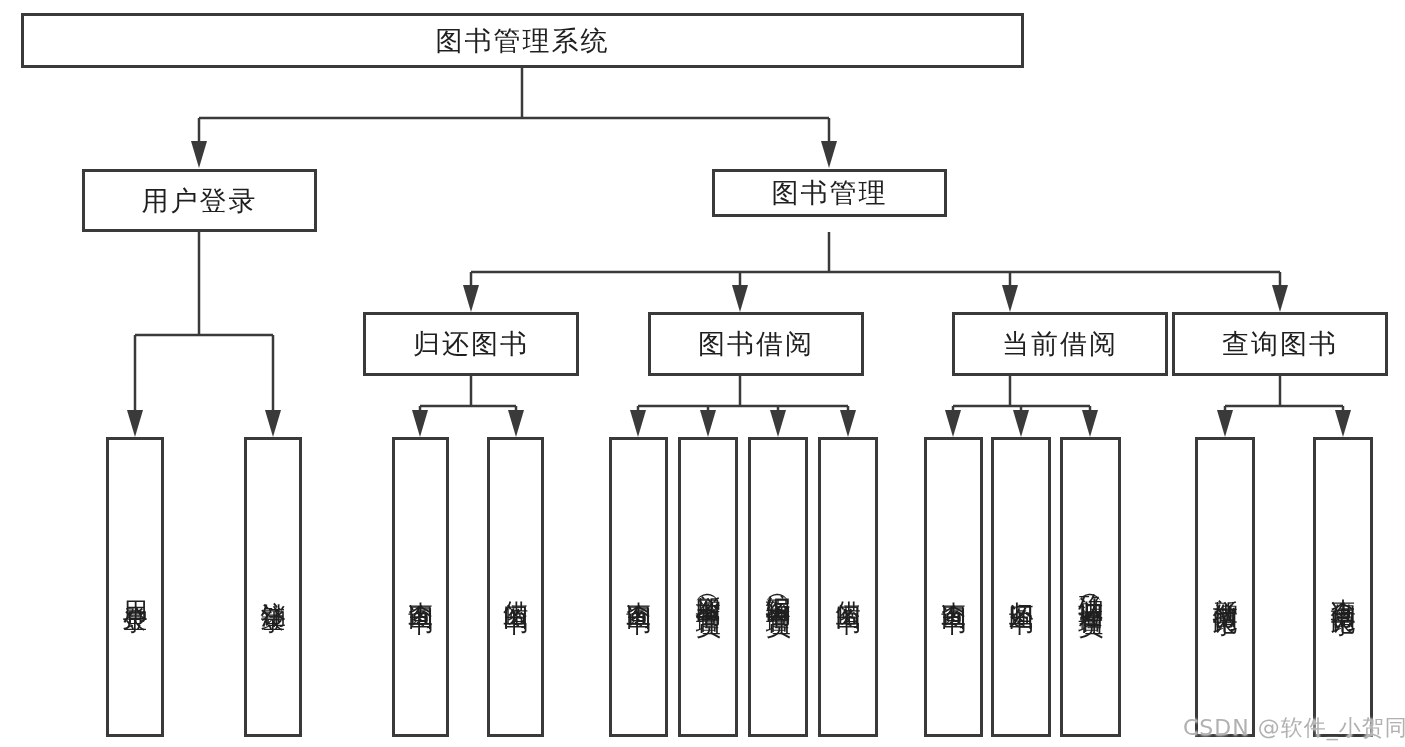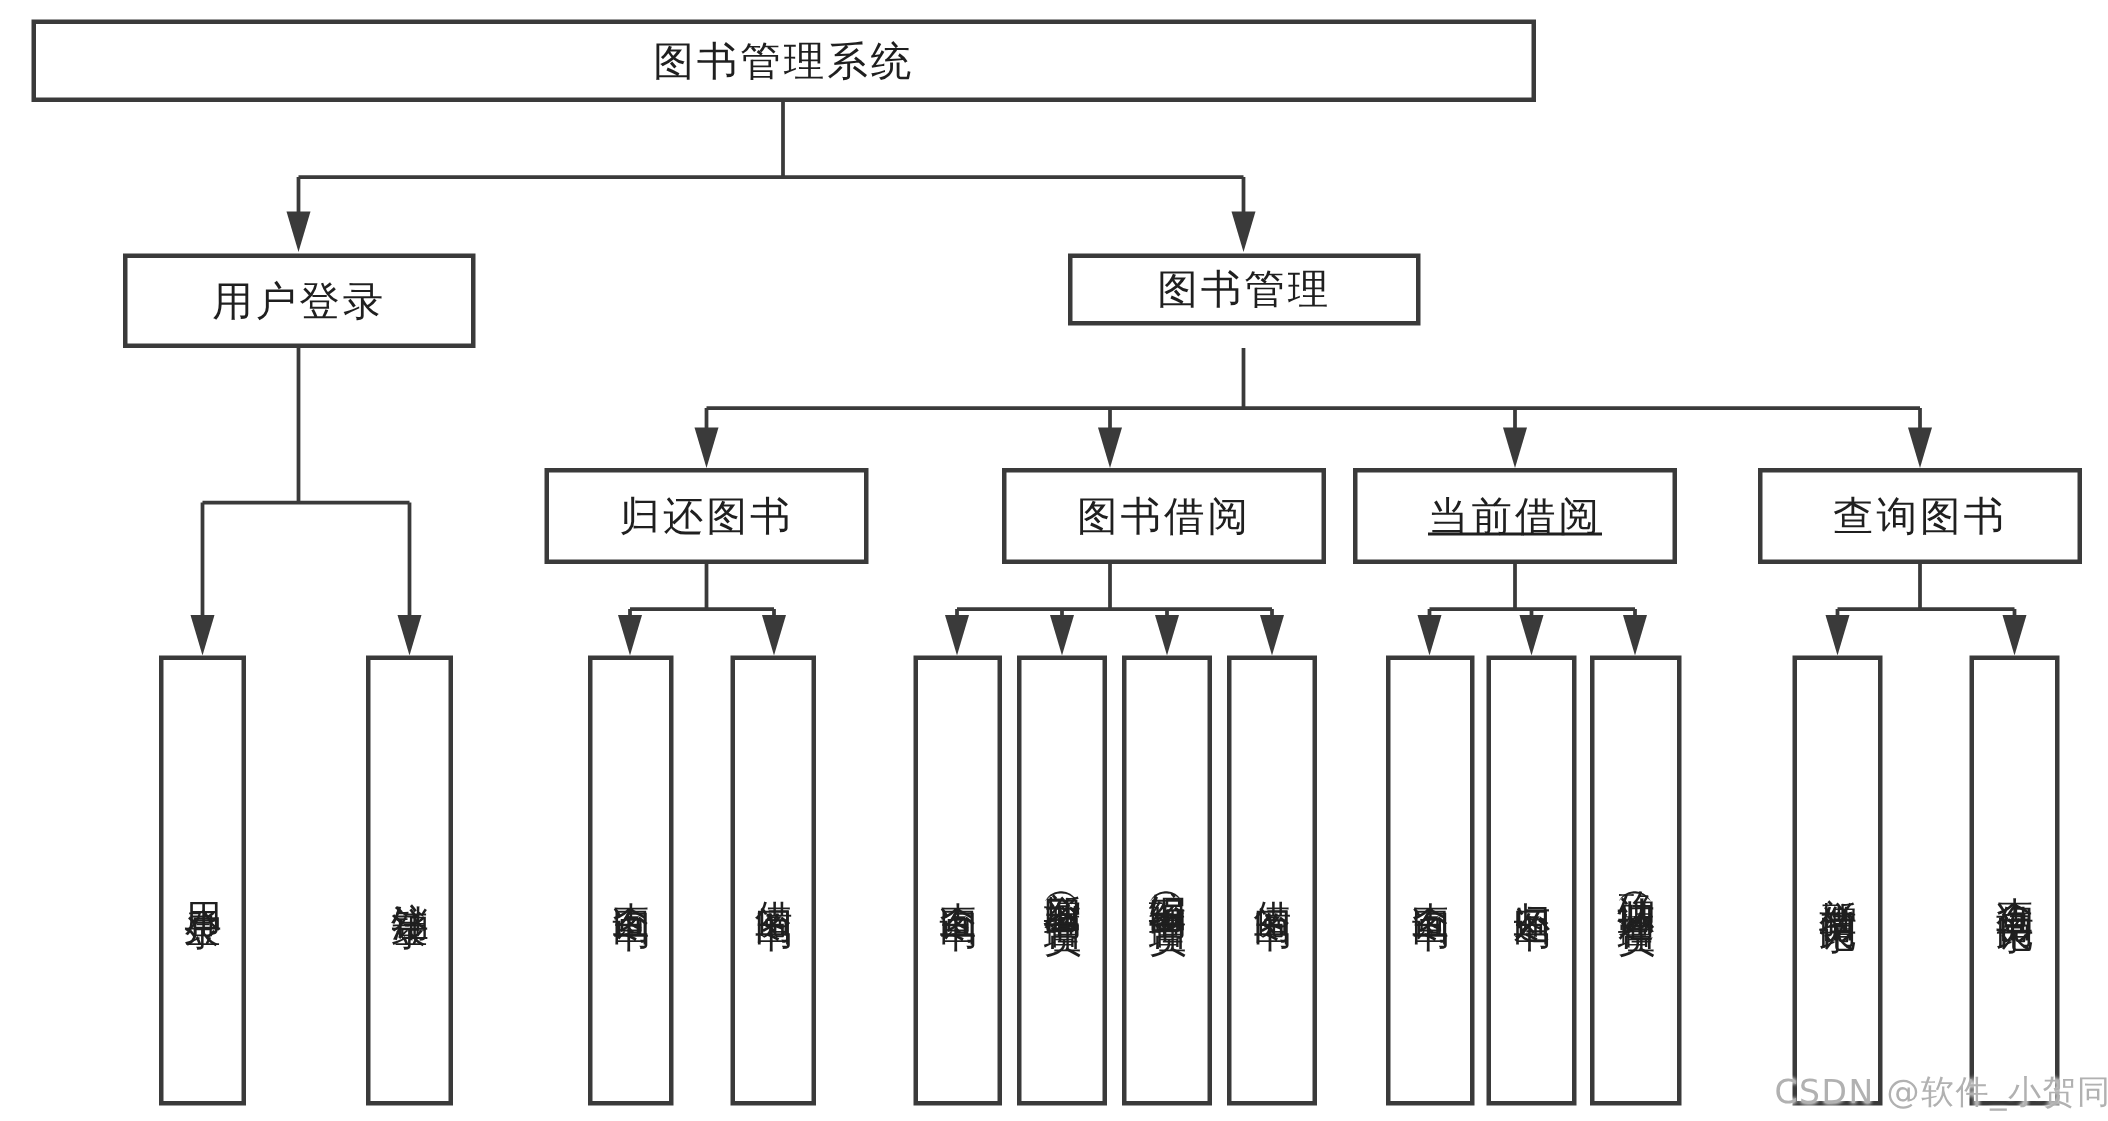--- a/index.html
+++ b/index.html
@@ -43,22 +43,22 @@
     text-orientation: mixed;
     font-size: 25px;
     letter-spacing: 3px;
     line-height: 1.1;
   }
   .root  { left: 21px;  top: 13px;  width: 1003px; height: 55px; }
   .lv2-a { left: 82px;  top: 169px; width: 235px;  height: 63px; }
   .lv2-b { left: 712px; top: 169px; width: 235px;  height: 48px; }
   .lv3   { top: 312px; width: 216px; height: 64px; }
   .lv3-a { left: 363px; }
-  .lv3-b { left: 668px; }
-  .lv3-c { left: 902px; text-decoration: underline; }
+  .lv3-b { left: 648px; }
+  .lv3-c { left: 952px; }
   .lv3-d { left: 1172px; }
   .leaf  { top: 437px; height: 300px; }
   .leaf-1a { left: 106px;  width: 58px; }
   .leaf-1b { left: 244px;  width: 58px; }
   .leaf-2a { left: 392px;  width: 57px; }
   .leaf-2b { left: 487px;  width: 57px; }
   .leaf-3a { left: 609px;  width: 59px; }
   .leaf-3b { left: 678px;  width: 60px; }
   .leaf-3c { left: 748px;  width: 60px; }
   .leaf-3d { left: 818px;  width: 60px; }

